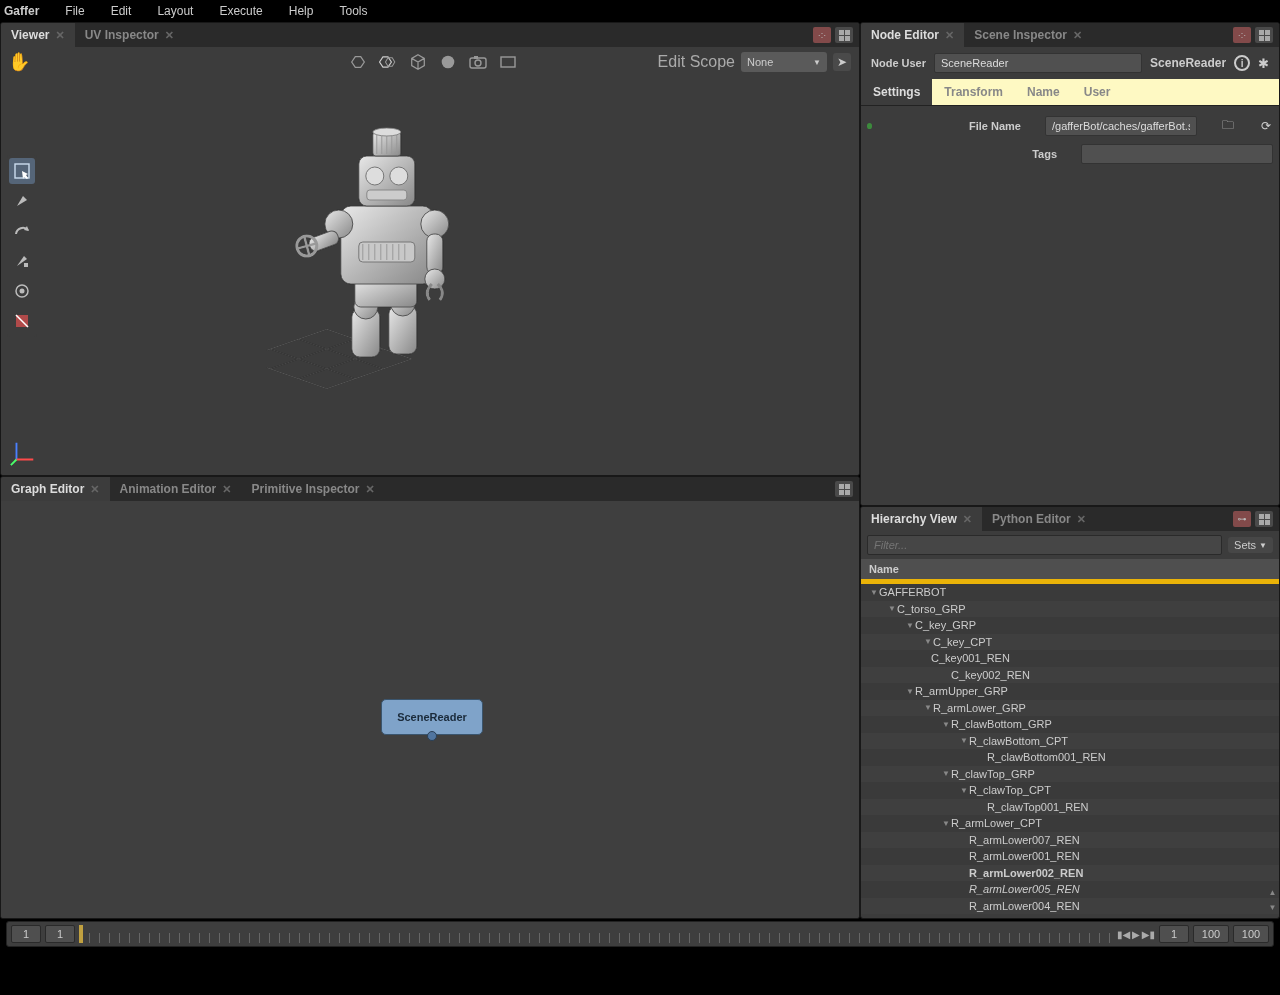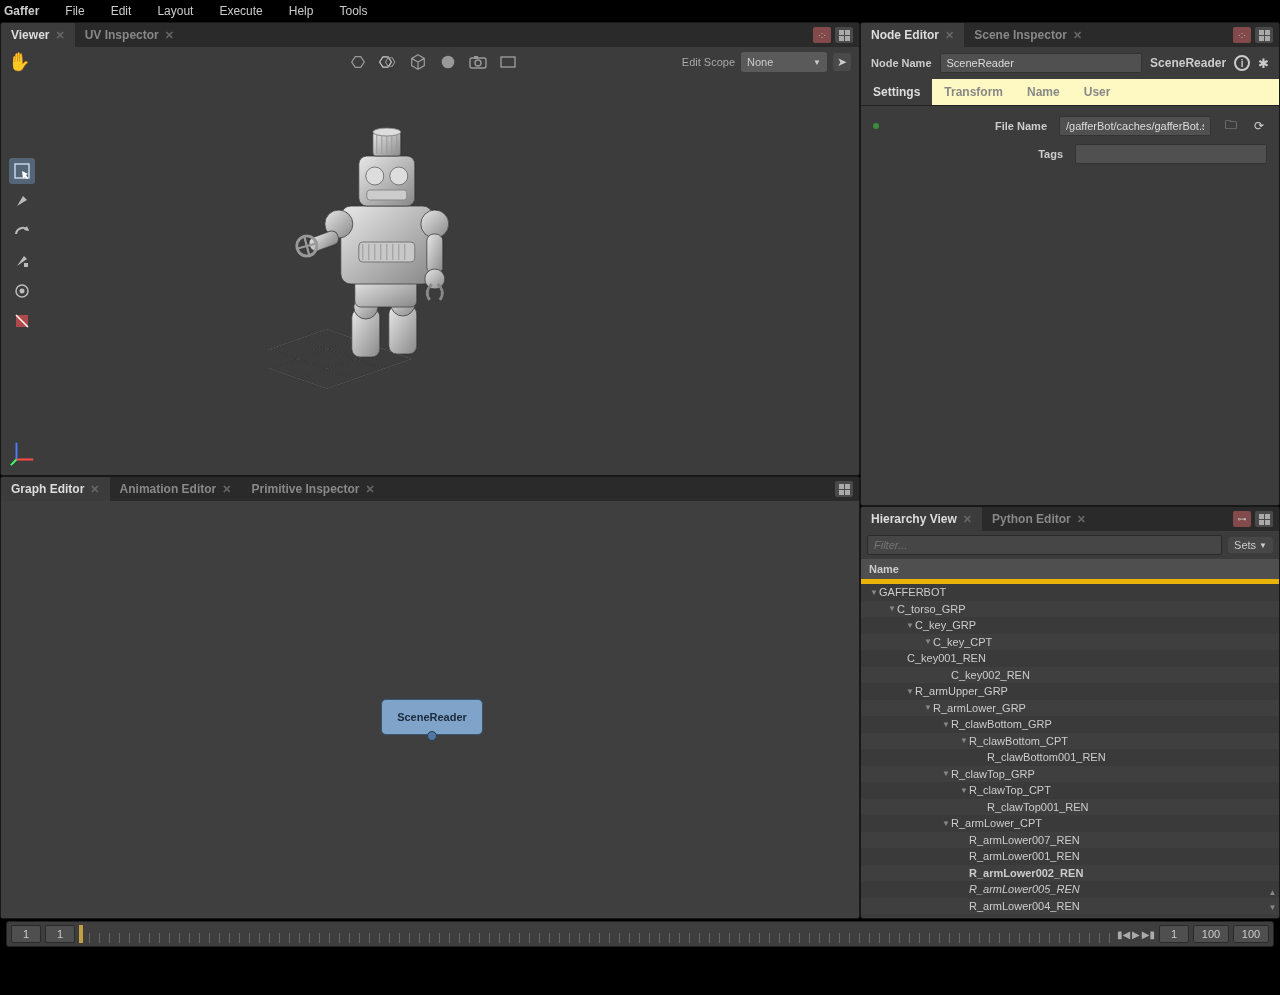--- a/index.html
+++ b/index.html
@@ -25,41 +25,41 @@
   .grid4 div { background:#aaa; }
 
   
   .viewer-toolbar { height:30px; background:#3c3c3c; display:flex; align-items:center; padding:0 8px; gap:8px; }
   .tool-ico { width:22px; height:22px; display:flex; align-items:center; justify-content:center; color:#999; cursor:pointer; }
   .viewer-body { flex:1; background:#3c3c3c; position:relative; }
   .left-tools { position:absolute; left:6px; top:78px; width:30px; background:#3c3c3c; display:flex; flex-direction:column; gap:4px; align-items:center; padding:3px 0; border-radius:3px; }
   .left-tools .lt { width:26px; height:26px; display:flex; align-items:center; justify-content:center; border-radius:3px; color:#aaa; cursor:pointer; }
   .left-tools .lt.active { background:#556578; }
   .edit-scope { display:flex; align-items:center; gap:6px; margin-left:auto; }
-  .edit-scope label { color:#aaa; font-size:11px; white-space:nowrap;padding-left:36px; }
+  .edit-scope label { color:#aaa; font-size:16px; white-space:nowrap;padding-left:36px; }
   .edit-scope .sel { width:86px; height:20px; background:#5a5a5a; border-radius:3px; display:flex; align-items:center; padding:0 6px; font-size:11px; justify-content:space-between; }
   .edit-scope .arrow-btn { width:18px; height:18px; background:#4a4a4a; border-radius:3px; display:flex; align-items:center; justify-content:center; }
   .axis-gizmo { position:absolute; left:8px; bottom:8px; width:28px; height:28px; }
 
   .viewer-canvas { position:absolute; left:50%; top:50%; transform:translate(-68%,-60%); filter:drop-shadow(0 0 0 #000); }
 
   
   .graph-body { flex:1; background:#3f3f3f; position:relative; }
   .node { position:absolute; left:380px; top:198px; width:102px; height:36px; background:#7fa3c9; border:1px solid #3a556e; border-radius:5px; display:flex; align-items:center; justify-content:center; color:#1a2a3a; font-weight:bold; font-size:11px; }
   .node-port { position:absolute; left:50%; transform:translateX(-50%); bottom:-7px; width:10px; height:10px; background:#5075a0; border:1px solid #2a3f55; border-radius:50%; }
 
   
   .ne-body { flex:1; background:#3c3c3c; }
   .ne-row { display:flex; align-items:center; padding:6px 10px; gap:8px; }
   .ne-row label { font-size:11px; font-weight:bold; color:#ccc; }
   .ne-row input[type=text] { background:#505050; border:1px solid #333; border-radius:2px; height:20px; padding:0 6px; color:#ddd; font-size:11px; }
   .ne-subtabs { display:flex; background:#fef9c3; border-bottom:1px solid #222; }
   .ne-subtabs .st { padding:6px 12px; color:#888; font-weight:bold; font-size:12px; cursor:pointer; }
   .ne-subtabs .st.active { background:#3c3c3c; color:#ddd; }
-  .ne-field { display:flex; align-items:center; padding:4px 12px; gap:12px; }
+  .ne-field { display:flex; align-items:center; padding:4px 6px; gap:24px; }
   .ne-field .dot { width:6px; height:6px; background:#3c8a3c; border-radius:50%; margin-right:6px; }
   .ne-field label { width:108px; text-align:right; font-size:11px; color:#ccc; font-weight:bold; }
   .ne-field input { background:#505050; border:1px solid #333; border-radius:2px; height:20px; padding:0 6px; color:#ddd; font-size:11px; width:152px; }
   .ico-sm { width:16px; height:16px; display:flex; align-items:center; justify-content:center; color:#ccc; cursor:pointer; font-size:12px; }
 
   
   .hv-filter { display:flex; align-items:center; padding:4px 6px; gap:6px; }
   .hv-filter input { flex:1; background:#464646; border:1px solid #2a2a2a; border-radius:2px; height:20px; padding:0 6px; color:#aaa; font-size:11px; font-style:italic; }
   .hv-filter .sets { background:#474747; border-radius:3px; padding:2px 6px; font-size:11px; display:flex; align-items:center; gap:3px; }
   .hv-header { background:#4f4f4f; padding:4px 8px; font-size:11px; font-weight:bold; border-bottom:5px solid #eab308; }
@@ -333,21 +333,21 @@
               <div class="grid4">
                 <div></div>
                 <div></div>
                 <div></div>
                 <div></div>
               </div>
             </div>
         </div>
       </div>
       <div class="ne-row">
-        <label>Node Name</label>
+        <label>Node User</label>
         <input type="text" style="flex: 1 1 0%;" value="SceneReader">
         <span style="font-weight:bold">SceneReader</span>
         <span class="info-ico">i</span>
         <span class="gear-ico">✱</span>
       </div>
       <div class="ne-subtabs">
         <div class="st active">Settings</div>
         <div class="st">Transform</div>
         <div class="st">Name</div>
         <div class="st">User</div>
@@ -415,21 +415,21 @@
             <span>C_torso_GRP</span>
           </div>
           <div class="hv-row" style="padding-left: 44px;">
             <span class="hv-arrow">▼</span>
             <span>C_key_GRP</span>
           </div>
           <div class="hv-row" style="padding-left: 62px;">
             <span class="hv-arrow">▼</span>
             <span>C_key_CPT</span>
           </div>
-          <div class="hv-row" style="padding-left: 36px;">
+          <div class="hv-row" style="padding-left: 60px;">
             <span class="hv-arrow"></span>
             <span>C_key001_REN</span>
           </div>
           <div class="hv-row" style="padding-left: 80px;">
             <span class="hv-arrow"></span>
             <span>C_key002_REN</span>
           </div>
           <div class="hv-row" style="padding-left: 44px;">
             <span class="hv-arrow">▼</span>
             <span>R_armUpper_GRP</span>

